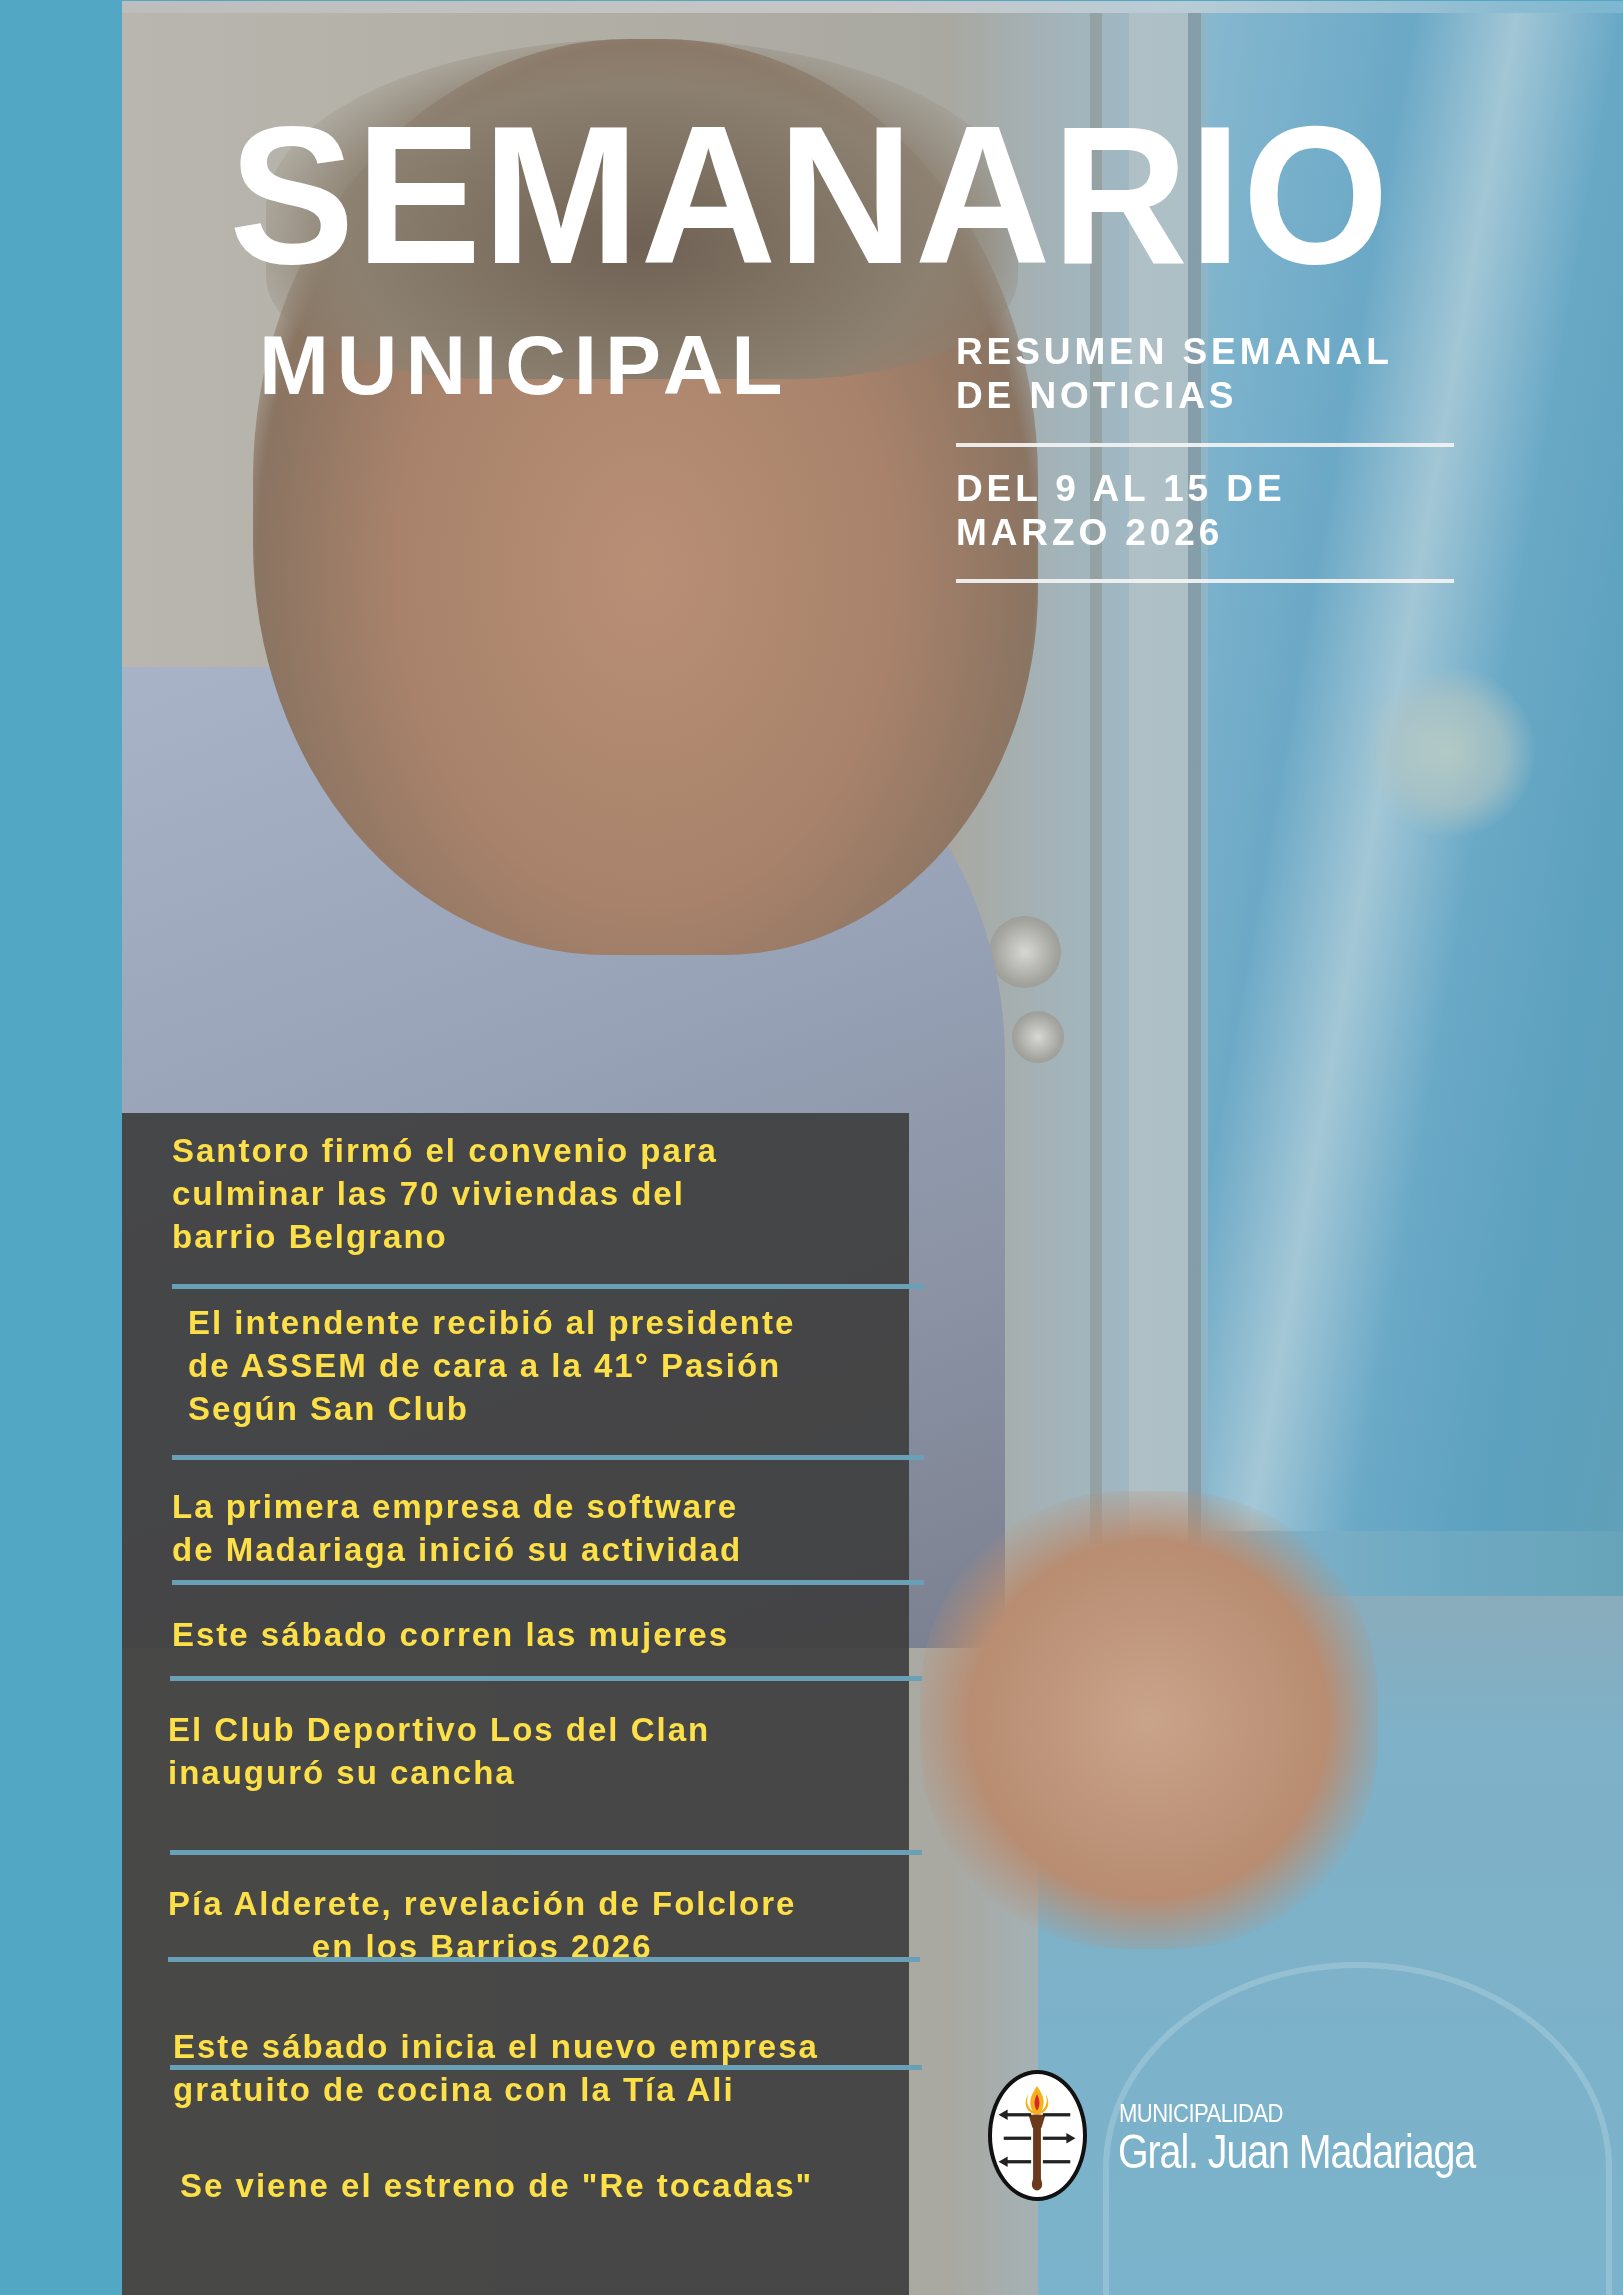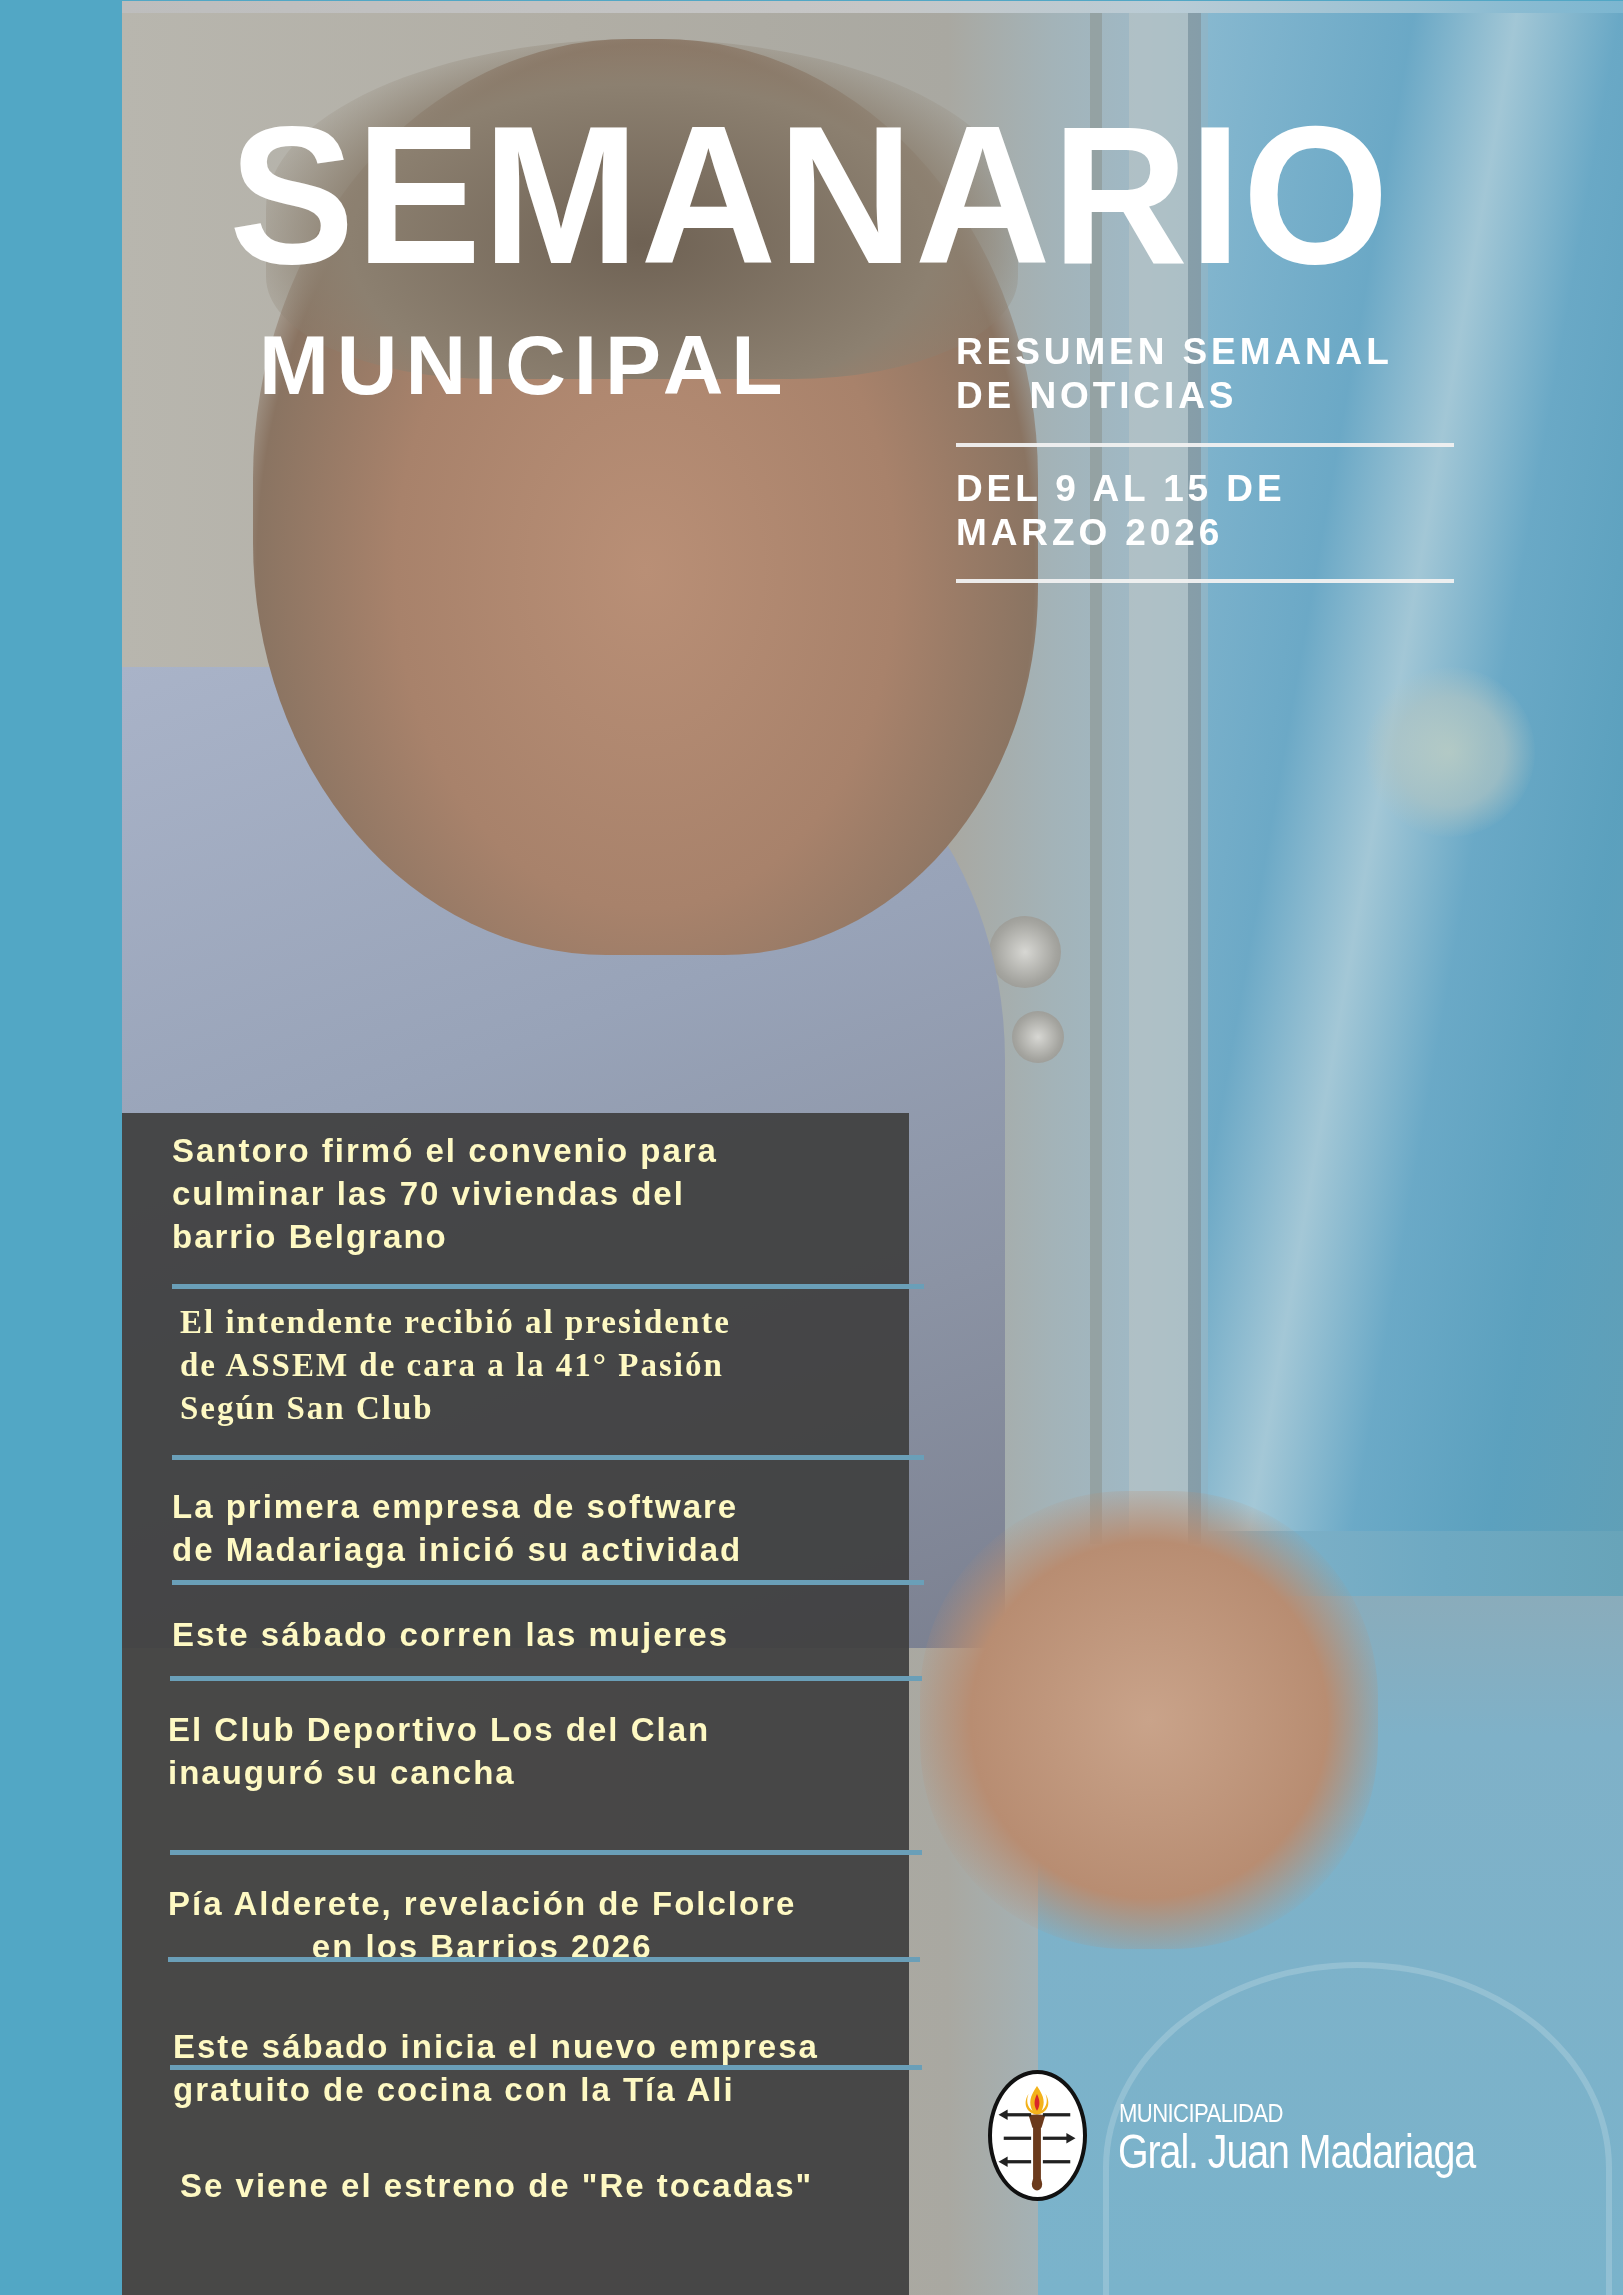--- a/index.html
+++ b/index.html
@@ -65,21 +65,21 @@
   .side-rule { height: 3.9px; background: #f1f1f1; margin: 0; opacity: .95; }
   .side-info .r1 { position: absolute; left: 0; top: 0; }
   .side-info .rule1 { position: absolute; left: 0; top: 113px; width: 498px; }
   .side-info .r2 { position: absolute; left: 0; top: 137px; }
   .side-info .rule2 { position: absolute; left: 0; top: 249px; width: 498px; }
 
   .news-panel {
     position: absolute; left: 122px; top: 1113px; width: 787px; height: 1183px;
     background: rgba(64,63,63,0.93);
   }
-  .news-item { position: absolute; color: #fef9c3; font-weight: bold; font-size: 33px; line-height: 43px; letter-spacing: 2px; margin: 0; }
+  .news-item { position: absolute; color: #fde047; font-weight: bold; font-size: 33px; line-height: 43px; letter-spacing: 2px; margin: 0; }
   .news-rule { position: absolute; height: 4.6px; background: #6a9fb8; }
 
   .logo-block { position: absolute; left: 988px; top: 2070px; }
   .emblem {
     position: absolute; left: 0; top: 0; width: 99px; height: 131px; border-radius: 50%;
     background: #fff; border: 4.6px solid #111; box-sizing: border-box;
   }
   .logo-small { position: absolute; left: 131px; top: 27.5px; color: #fff; font-size: 26px; letter-spacing: -0.7px; white-space: nowrap; transform: scaleX(0.85); transform-origin: left; }
   .logo-big { position: absolute; left: 130px; top: 54px; color: #fff; font-size: 48px; letter-spacing: -1.3px; white-space: nowrap; transform: scaleX(0.82); transform-origin: left; }
 </style>
@@ -124,21 +124,21 @@
 </div>
 
 <div class="news-panel">
   <div class="news-item" style="left:50px; top:15.7px;">
     <div>Santoro firmó el convenio para</div>
     <div>culminar las 70 viviendas del</div>
     <div>barrio Belgrano</div>
   </div>
   <div class="news-rule" style="left:50px; top:171px; width:298px; width:754px; max-width:754px; width:751px; width:754px; width:752px; width:752px; width:752px; width:752px; width:752px;"></div>
 
-  <div class="news-item" style="left:58px; top:188px;font-family:Liberation Serif, serif;">
+  <div class="news-item" style="left:66px; top:188px;">
     <div>El intendente recibió al presidente</div>
     <div>de ASSEM de cara a la 41° Pasión</div>
     <div>Según San Club</div>
   </div>
   <div class="news-rule" style="left:50px; top:342px; width:752px;"></div>
 
   <div class="news-item" style="left:50px; top:372px;">
     <div>La primera empresa de software</div>
     <div>de Madariaga inició su actividad</div>
   </div>

